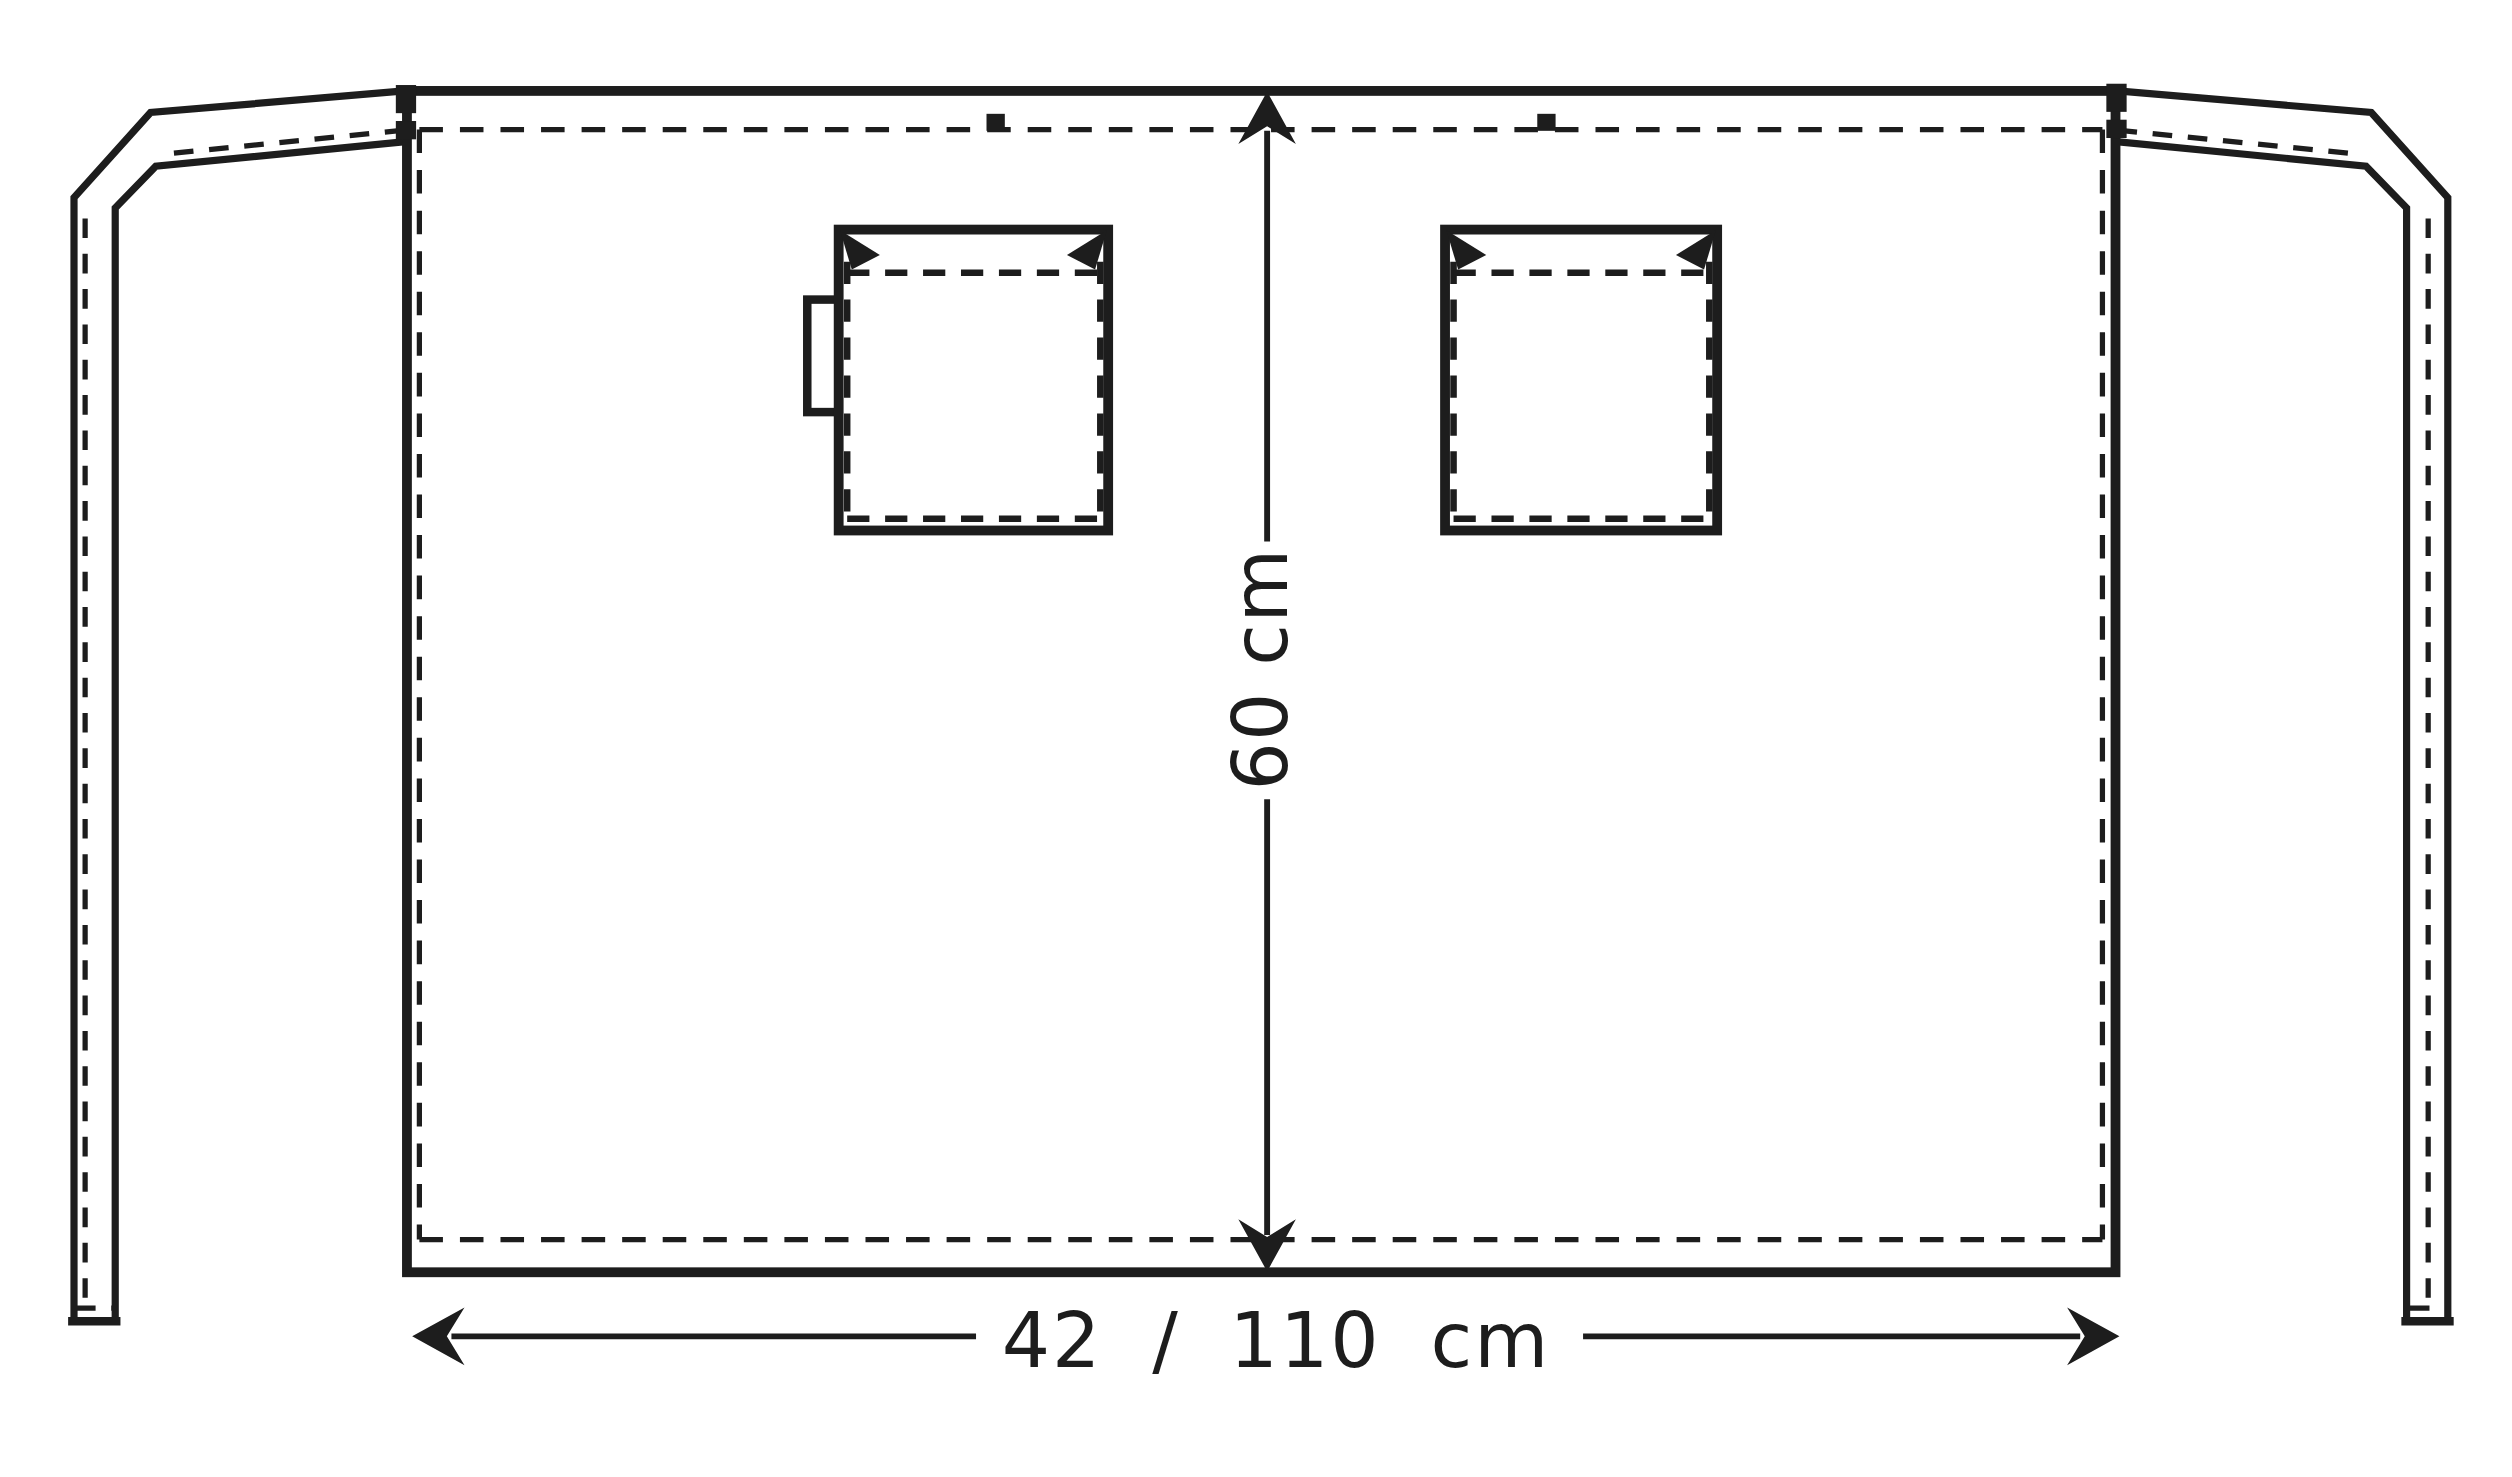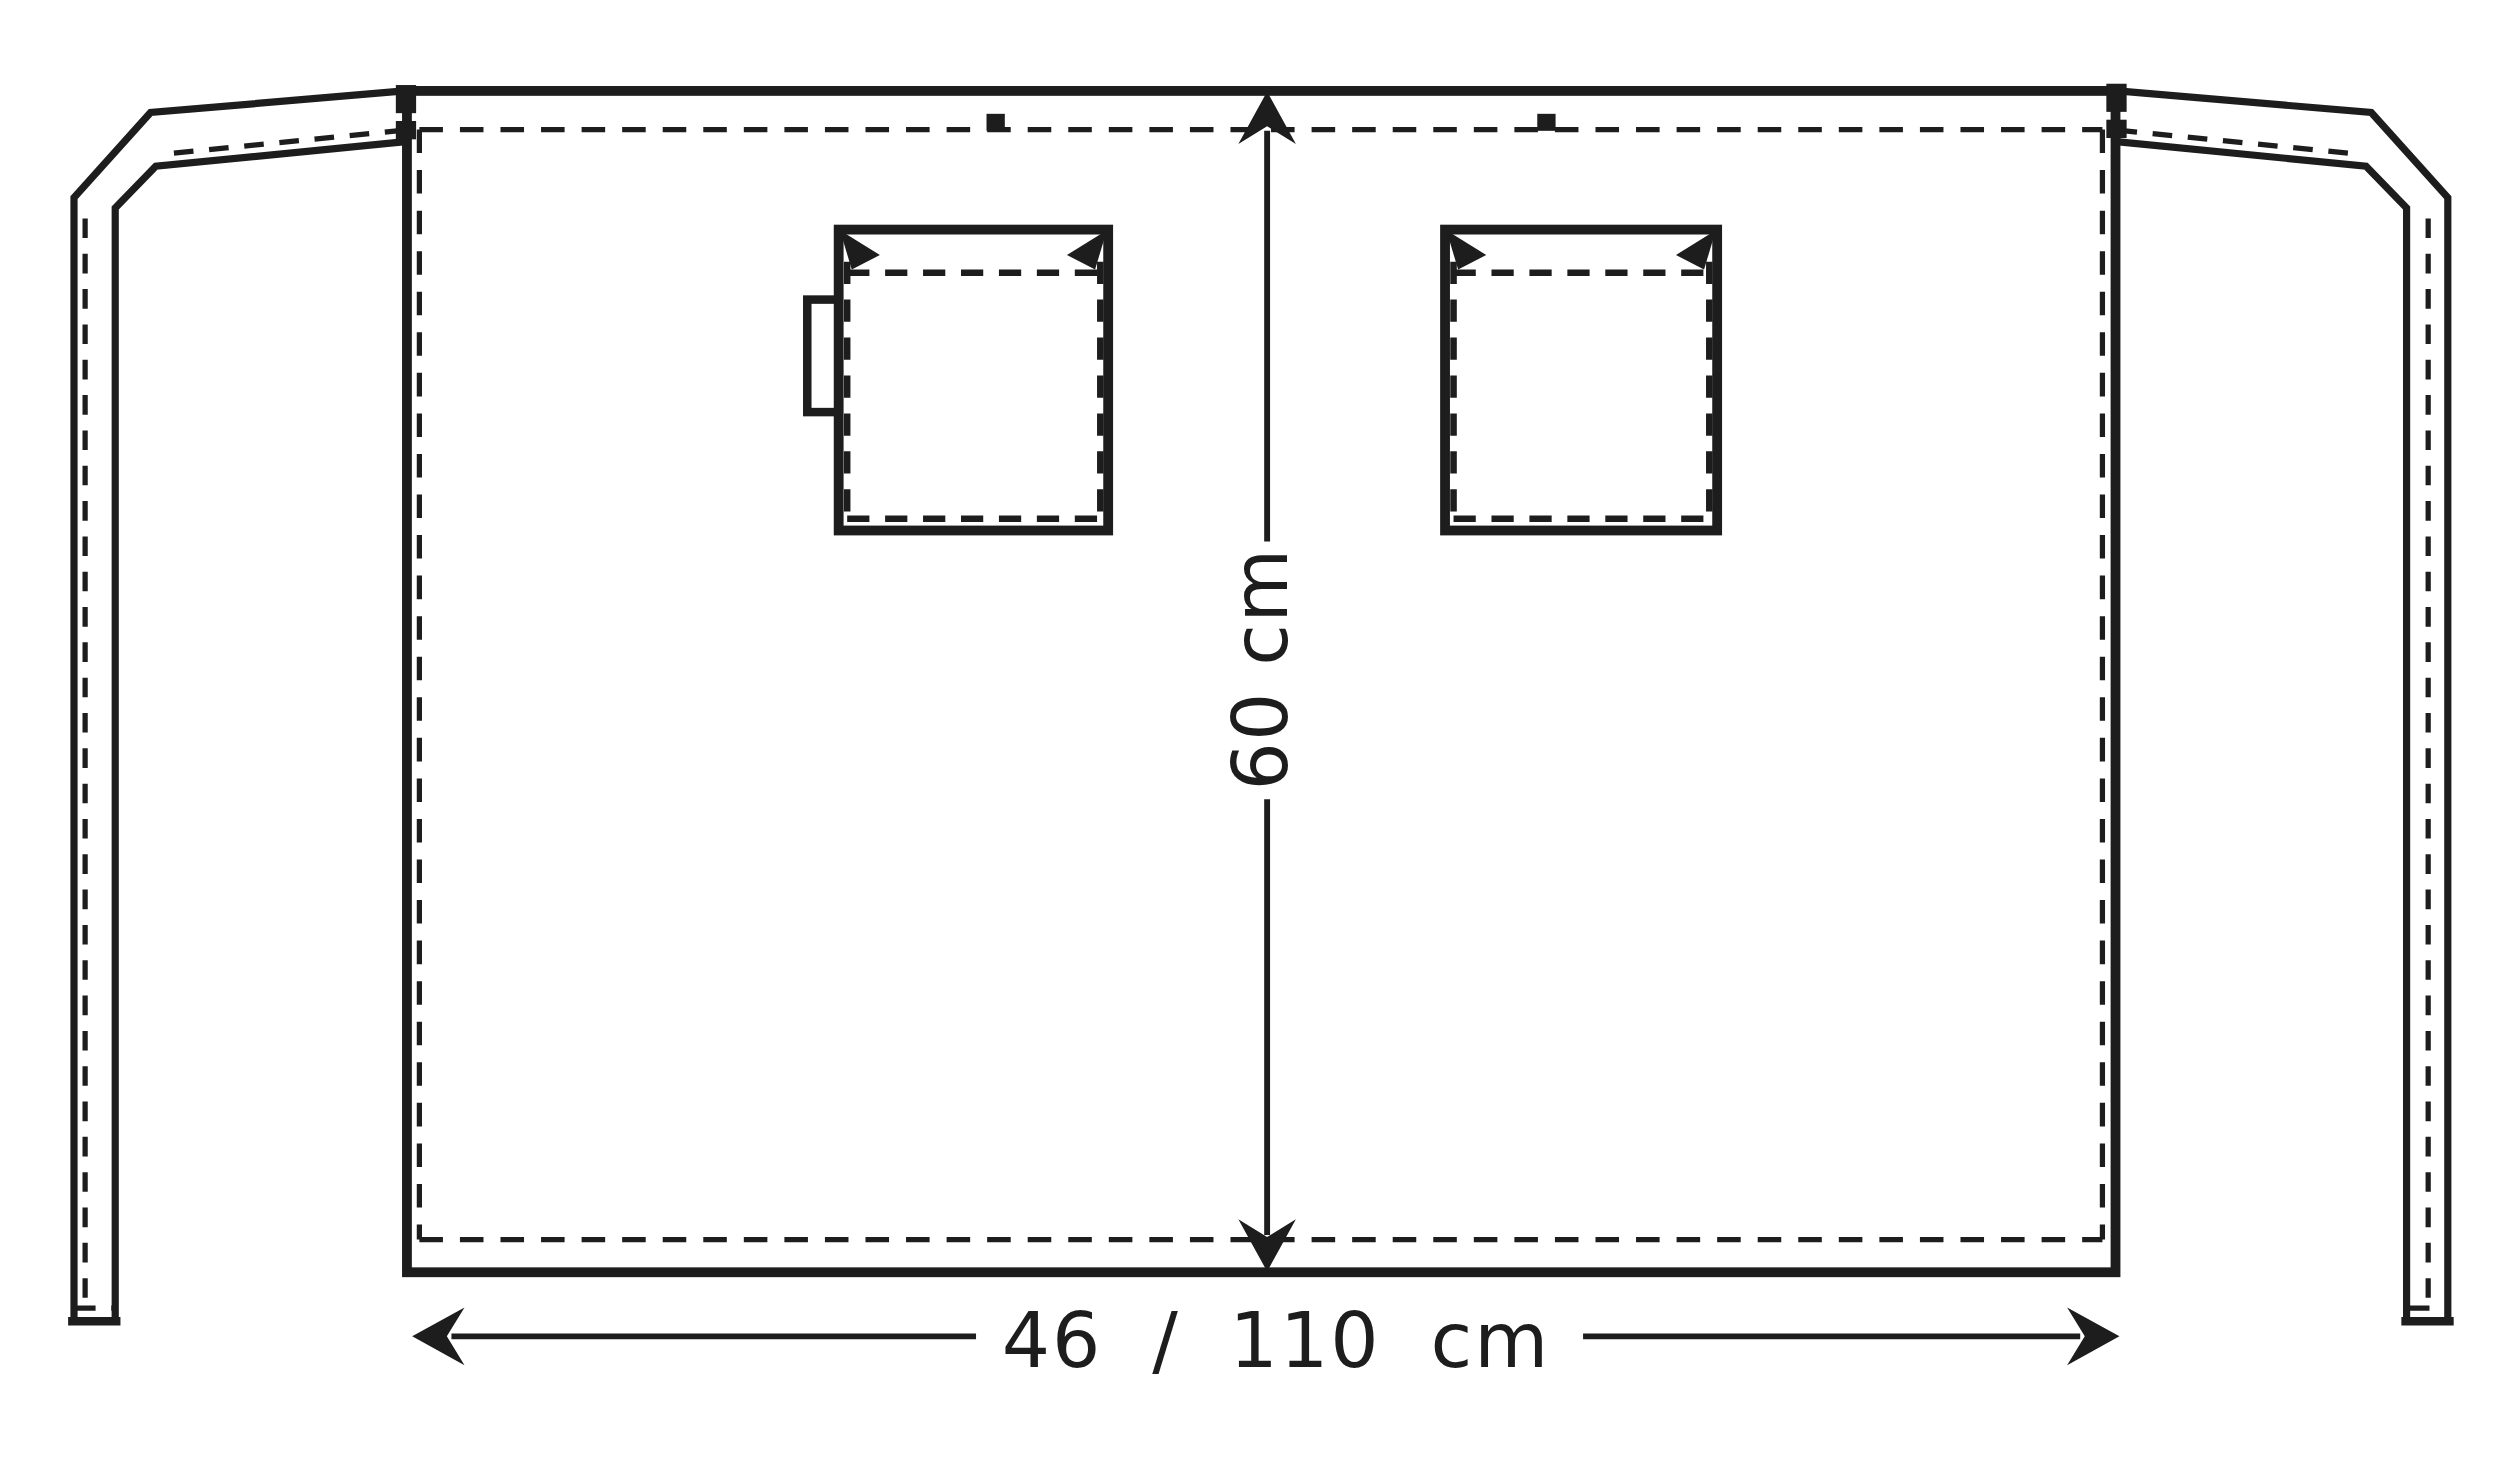--- a/index.html
+++ b/index.html
@@ -118,16 +118,16 @@
     <g>
       <path class="ln w9" d="M690,2043 L1492,2043"></path>
       <path class="ln w9" d="M2420,2043 L3180,2043"></path>
       <path class="fill" transform="translate(630,2043) rotate(-90)" d="M0,0 L-44,80 L0,53 L44,80 Z"></path>
       <path class="fill" transform="translate(3240,2043) rotate(90)" d="M0,0 L-44,80 L0,53 L44,80 Z"></path>
     </g>
   </svg>
 
   <div id="height-label" class="dim-label" style="left:1261px; top:669px;">60 cm</div>
 
-  <div id="width-label" class="dim-label" style="left:1276px; top:1341px;">46 / 110 cm</div>
+  <div id="width-label" class="dim-label" style="left:1276px; top:1341px;">42 / 110 cm</div>
 
 </div>
 
 
 </body></html>

